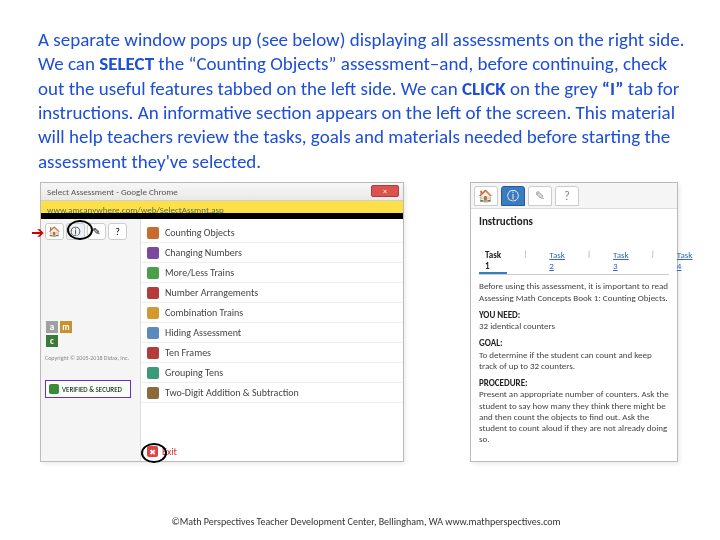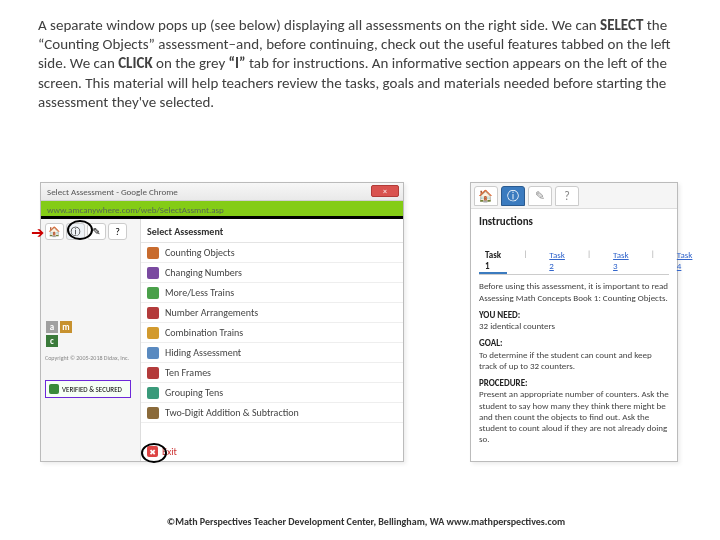--- a/index.html
+++ b/index.html
@@ -6,26 +6,26 @@
   body {
     width: 720px;
     height: 540px;
     font-family: Calibri, Arial, sans-serif;
     background: #fff;
     position: relative;
     overflow: hidden;
   }
   .instructional-text {
     position: absolute;
-    top: 16px;
+    top: 28px;
     left: 38px;
     width: 650px;
-    font-size: 15px;
+    font-size: 19px;
     line-height: 1.28;
-    color: #404040;
+    color: #1d4ed8;
   }
   .instructional-text b { font-weight: 700; }
 
   
   .browser-window {
     position: absolute;
     left: 40px;
     top: 182px;
     width: 364px;
     height: 280px;
@@ -49,22 +49,22 @@
     background: #d9534f;
     border: 1px solid #b13b38;
     border-radius: 2px;
     color:#fff;
     font-size:8px;
     text-align:center;
     line-height:10px;
   }
   .browser-addressbar {
     height: 18px;
-    background: #84cc16;
-    border-bottom: 3px solid #000000;
+    background: #fde047;
+    border-bottom: 6px solid #000000;
     font-size: 9px;
     color: #565;
     padding: 3px 6px;
   }
   .popup-content {
     position: absolute;
     top: 36px; left: 0; right: 0; bottom: 0;
     display: flex;
   }
   .left-col {
@@ -225,21 +225,20 @@
   .info-p { margin-bottom:6px; }
   .info-lbl { font-weight:600; color:#222; }
 
   .footer-credit {
     position:absolute;
     bottom:12px;
     left:12px; right:0;
     text-align:center;
     font-size:10px;
     color:#333;
-    font-weight:bold;
   }
 </style>
 </head>
 <body>
 
 <div class="instructional-text">A separate window pops up (see below) displaying all assessments on the right side. We can <b>SELECT</b> the “Counting Objects” assessment–and, before continuing,  check out the useful features tabbed on the left side. We can  <b>CLICK</b> on the grey <b>“I”</b> tab for instructions. An informative section appears on the left of the screen. This material will help teachers review the tasks, goals and materials needed before starting the assessment they've selected.</div>
 
 <div class="browser-window">
   <div class="browser-titlebar">
     <span>Select Assessment - Google Chrome</span>
@@ -259,21 +258,20 @@
       <div class="amc-block">
         <span class="amc-sq" style="background:#a0a0a0">a</span><span class="amc-sq" style="background:#c7912e">m</span><span class="amc-sq" style="background:#3a7a3a">c</span>
       </div>
       <div class="copyright-tiny">Copyright © 2005-2018 Didax, Inc.</div>
       <div class="verify-badge">
         <span class="shield"></span>
         <span>VERIFIED &amp; SECURED</span>
       </div>
     </div>
     <div class="right-col">
-      <div class="select-header">Select Assessment</div>
       <div id="assess-list">
           <div class="assess-item">
             <span class="book-ico" style="background: rgb(200, 107, 46);"></span>
             <span>Counting Objects</span>
           </div>
           <div class="assess-item">
             <span class="book-ico" style="background: rgb(122, 74, 160);"></span>
             <span>Changing Numbers</span>
           </div>
           <div class="assess-item">

